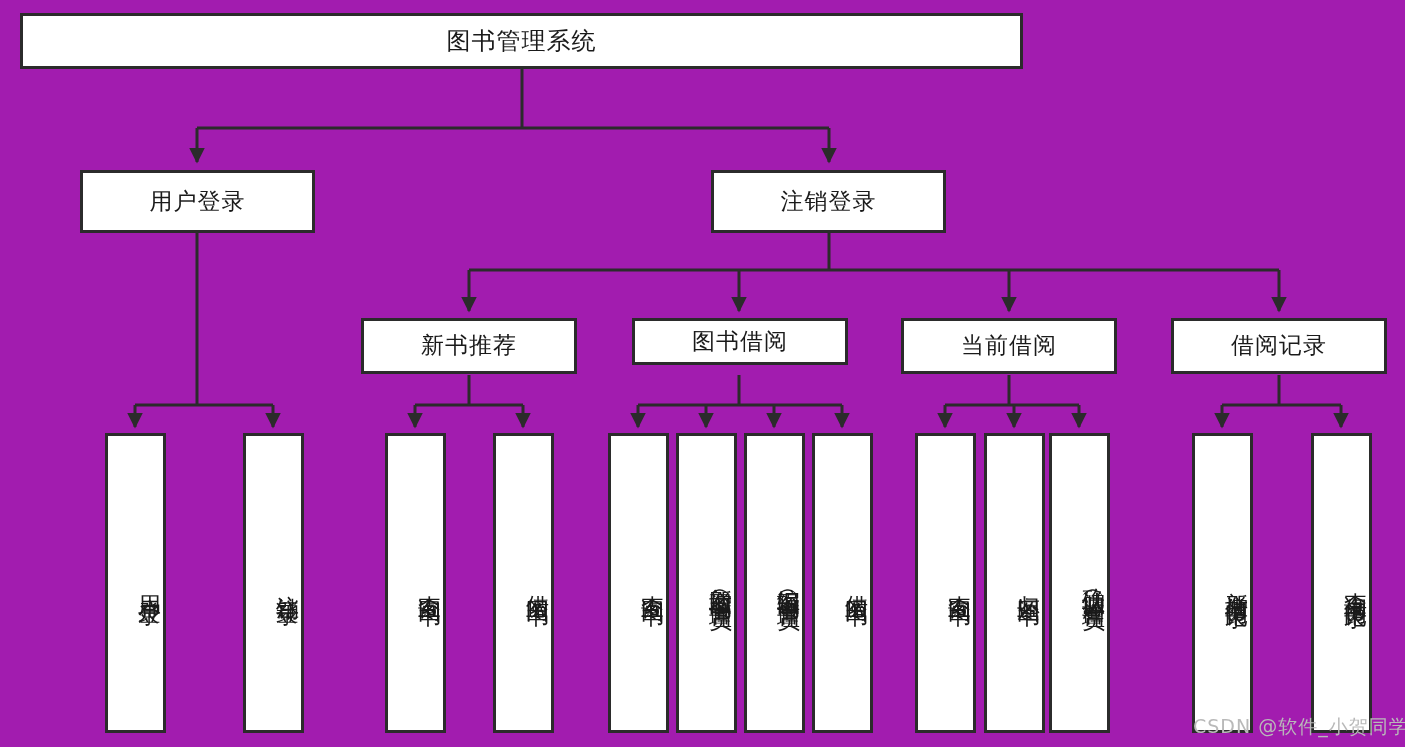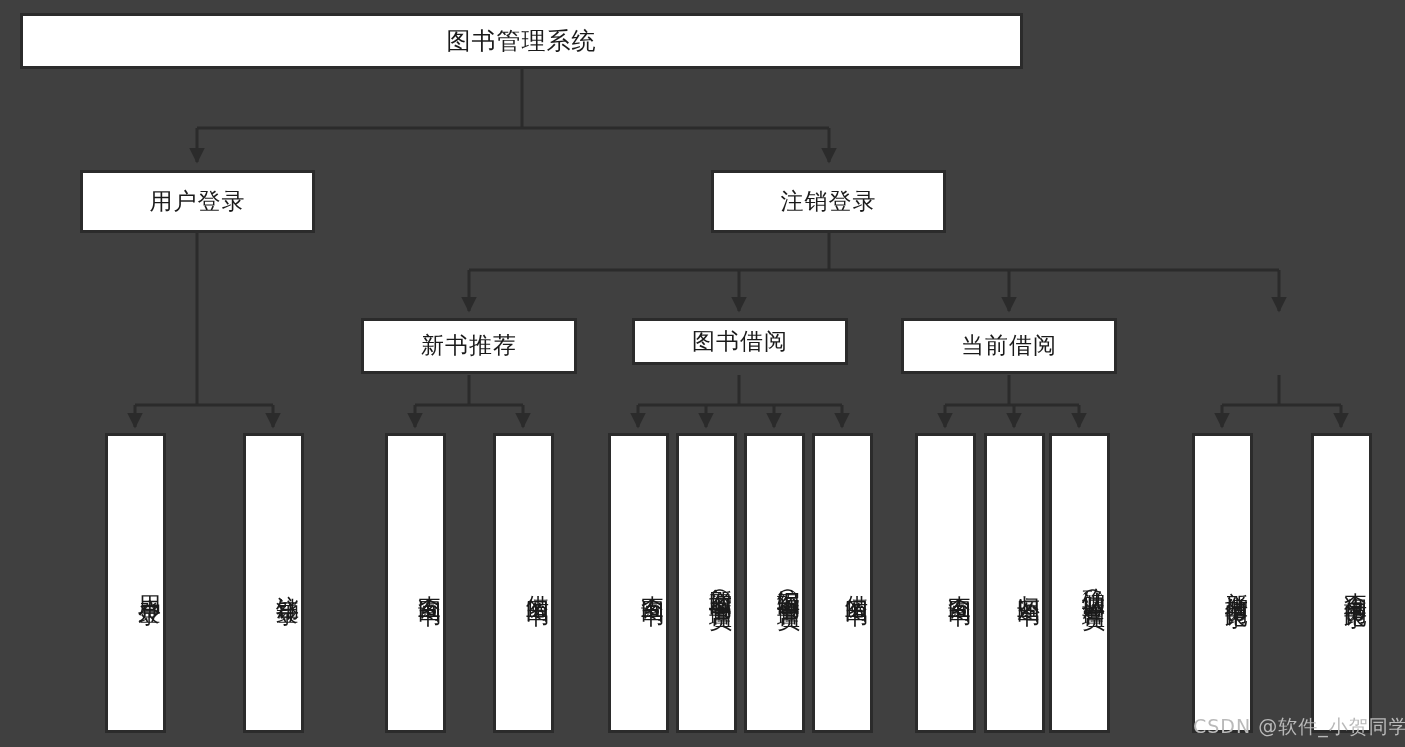--- a/index.html
+++ b/index.html
@@ -5,21 +5,21 @@
 <style>
   html,body{margin:0;padding:0;background:#ffffff;}
   body{
     font-family:"DejaVu Sans","Liberation Sans",sans-serif;
     color:#1a1a1a;
   }
   #canvas{
     position:relative;
     width:1405px;
     height:747px;
-    background:#404040;
+    background:#a21caf;
     overflow:hidden;
   }
   svg.wires{
     position:absolute;
     left:0; top:0;
     width:1405px;
     height:747px;
     pointer-events:none;
   }
   .node{
@@ -131,20 +131,23 @@
 
   <div class="node h" style="left:361px;top:318px;width:216px;height:56px;">
     <span class="txt">新书推荐</span>
   </div>
   <div class="node h" style="left:632px;top:318px;width:216px;height:47px;">
     <span class="txt">图书借阅</span>
   </div>
   <div class="node h" style="left:901px;top:318px;width:216px;height:56px;text-align:center;">
     <span class="txt">当前借阅</span>
   </div>
+  <div class="node h" style="left:1171px;top:318px;width:216px;height:56px;">
+    <span class="txt">借阅记录</span>
+  </div>
 
   <div class="node leaf" style="left:105px;top:433px;width:61px;height:300px;">
     <span class="txt">用户登录</span>
   </div>
   <div class="node leaf" style="left:243px;top:433px;width:61px;height:300px;">
     <span class="txt">注销登录</span>
   </div>
 
   <div class="node leaf" style="left:385px;top:433px;width:61px;height:300px;">
     <span class="txt">查询图书</span>

